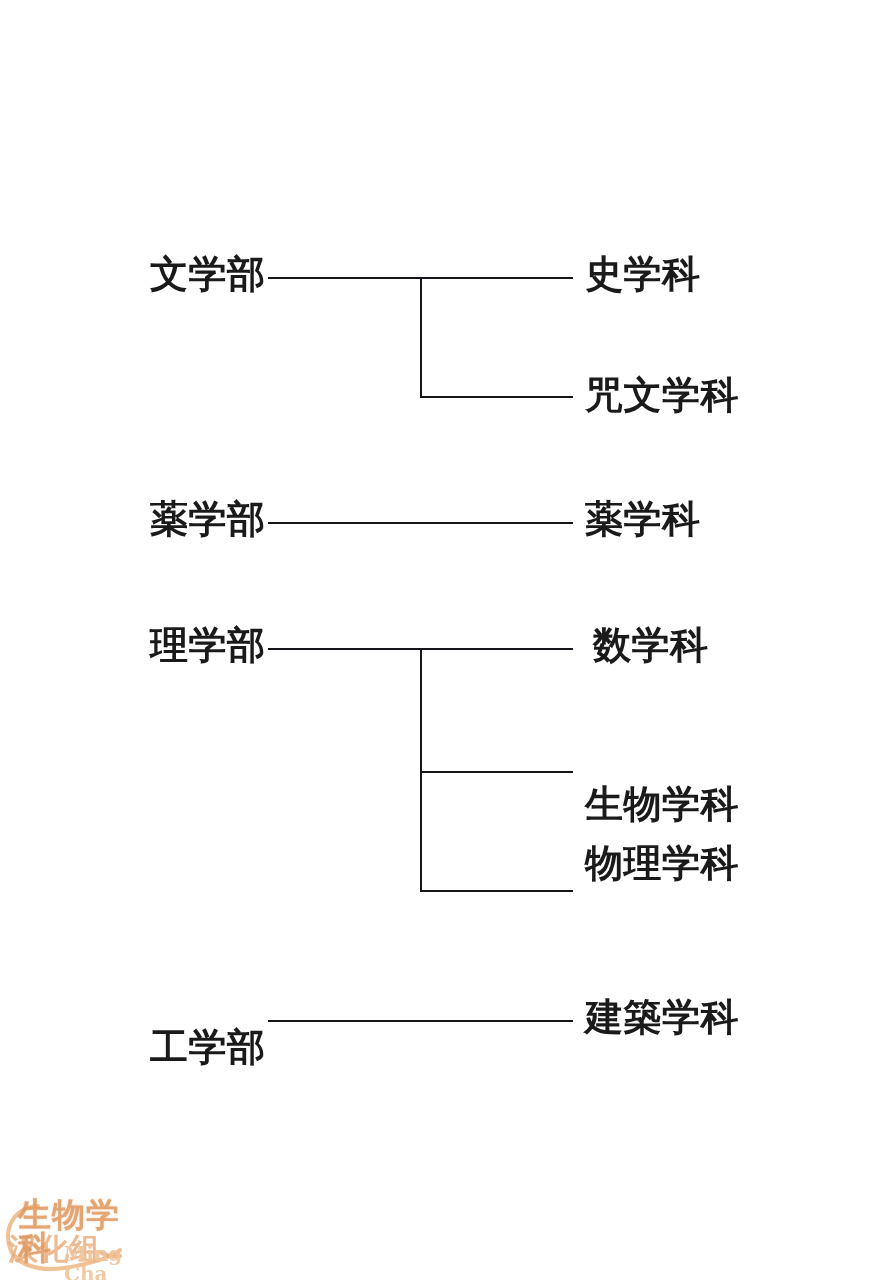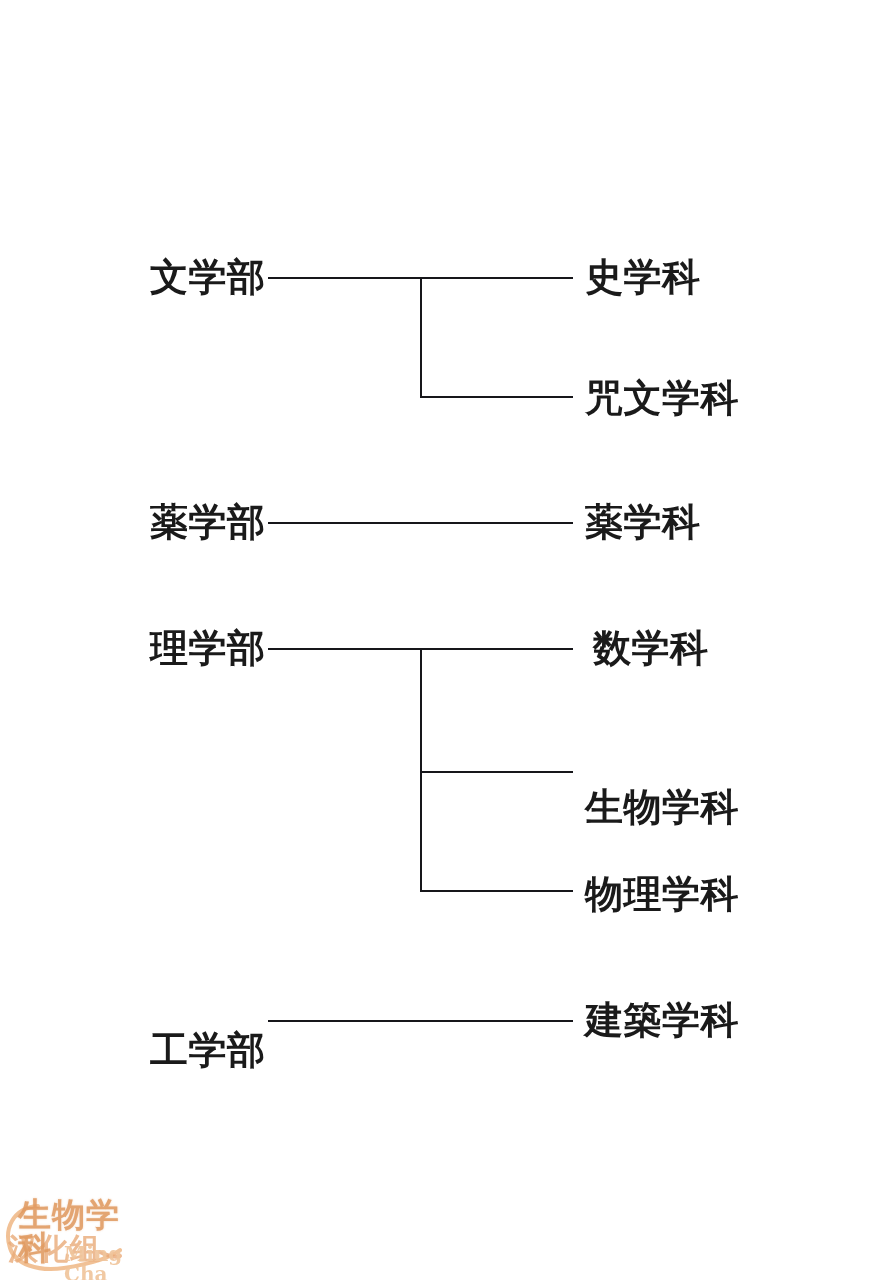--- a/index.html
+++ b/index.html
@@ -20,21 +20,21 @@
     position: absolute;
     left: 0;
     top: 0;
     width: 891px;
     height: 1280px;
   }
 
   .node-label {
     position: absolute;
     color: #1a1a1a;
-    font-family: Liberation Sans, sans-serif;
+    font-family: Liberation Mono, monospace;
     font-weight: 600;
     font-size: 38px;
     line-height: 38px;
     letter-spacing: 0.5px;
     white-space: nowrap;
     -webkit-font-smoothing: antialiased;
   }
 
   .faculty-label { text-align: left; }
   .dept-label { text-align: left; }
@@ -130,21 +130,21 @@
   <div class="edge edge-v" style="left:420px; top:648px; height:244px;"></div>
 
   <div class="edge edge-h" style="left:420px; top:771px; width:153px;"></div>
 
   <div class="edge edge-h" style="left:420px; top:890px; width:153px;"></div>
 
   <div class="node-label dept-label" style="left:585px; top:629px;margin-left:8px;">数学科</div>
 
   <div class="node-label dept-label" style="left:585px; top:788px;">生物学科</div>
 
-  <div class="node-label dept-label" style="left:585px; top:875px;">物理学科</div>
+  <div class="node-label dept-label" style="left:585px; top:847px;">物理学科</div>
 
   <div class="node-label faculty-label" style="left:150px; top:1001px;margin-top:30px;">工学部</div>
 
   <div class="edge edge-h" style="left:268px; top:1020px; width:305px;"></div>
 
   <div class="node-label dept-label" style="left:585px; top:1001px;">建築学科</div>
 
 </div>
 
 <div id="watermark">

